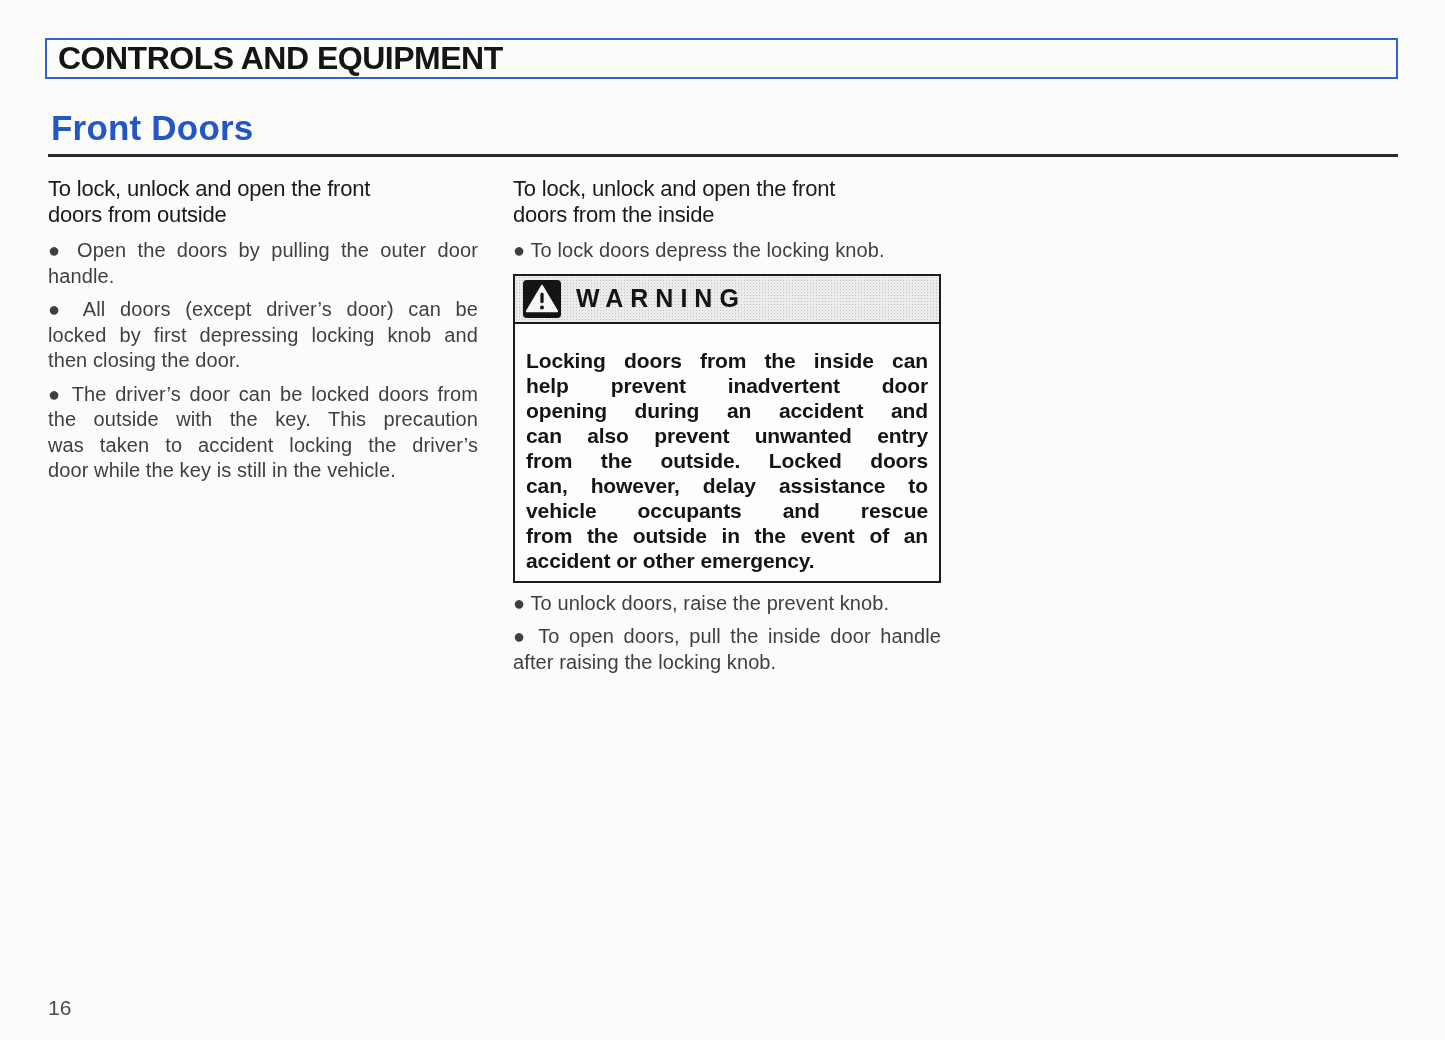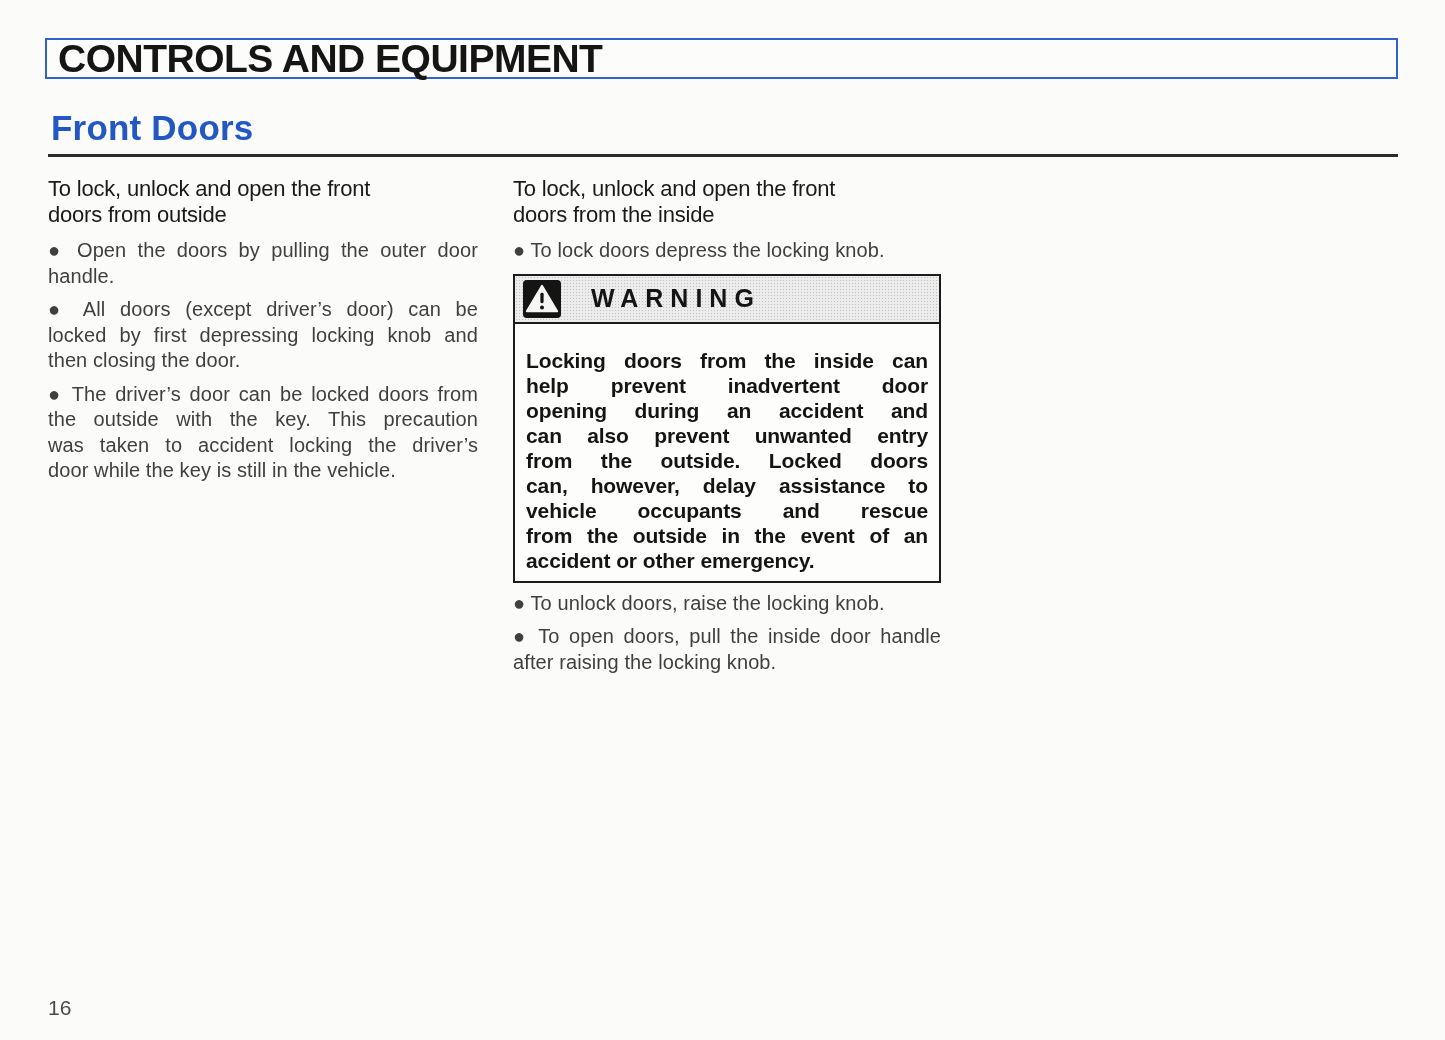--- a/index.html
+++ b/index.html
@@ -12,21 +12,21 @@
     overflow:hidden;
   }
   
   .title-box{
     position:absolute;left:45px;top:38px;width:1353px;height:41px;
     border:2px solid #3161cf;background:#fcfcfb;box-sizing:border-box;
     display:flex;align-items:center;
   }
   .title-box h1{
     margin:0;padding-left:11px;
-    font-size:39px;font-weight:bold;letter-spacing:-0.5px;
+    font-size:32px;font-weight:bold;letter-spacing:-0.5px;
     color:#151515;white-space:nowrap;
   }
   
   .section-title{
     position:absolute;left:51px;top:108px;
     font-size:35px;font-weight:bold;color:#2257c4;letter-spacing:0.2px;
   }
   .rule{
     position:absolute;left:48px;top:154px;width:1350px;height:3px;
     background:#2c2c2c;
@@ -52,21 +52,21 @@
   }
   .warning-header{
     height:46px;border-bottom:2px solid #1c1c1c;
     background-color:#ececec;
     background-image:radial-gradient(circle,#c3c3c3 0.8px,rgba(0,0,0,0) 1px);
     background-size:3px 3px;
     display:flex;align-items:center;padding-left:8px;
   }
   .warning-icon{width:38px;height:38px;display:block;flex:0 0 auto;}
   .warning-label{
-    margin-left:30px;font-size:25px;font-weight:bold;color:#141414;
+    margin-left:15px;font-size:25px;font-weight:bold;color:#141414;
     letter-spacing:7px;
   }
   .warning-body{
     padding:24px 11px 8px 11px;
     font-size:21px;line-height:25px;font-weight:bold;color:#141414;
     letter-spacing:-0.1px;
   }
   .warning-body .ln{min-height:25px;}
   .page-number{
     position:absolute;left:48px;top:996px;
@@ -134,21 +134,21 @@
           <div class="ln">can also prevent unwanted entry</div>
           <div class="ln">from the outside. Locked doors</div>
           <div class="ln">can, however, delay assistance to</div>
           <div class="ln">vehicle occupants and rescue</div>
           <div class="ln">from the outside in the event of an</div>
           <div class="ln">accident or other emergency.</div>
         </div>
     </div>
 
     <div class="para jl">
-        <div class="ln">● To unlock doors, raise the locking knob.</div>
+        <div class="ln">● To unlock doors, raise the prevent knob.</div>
       </div>
     <div class="para jl">
         <div class="ln">● To open doors, pull the inside door handle</div>
         <div class="ln">after raising the locking knob.</div>
       </div>
   </div>
 
   <div class="page-number">16</div>
 
 </div>

